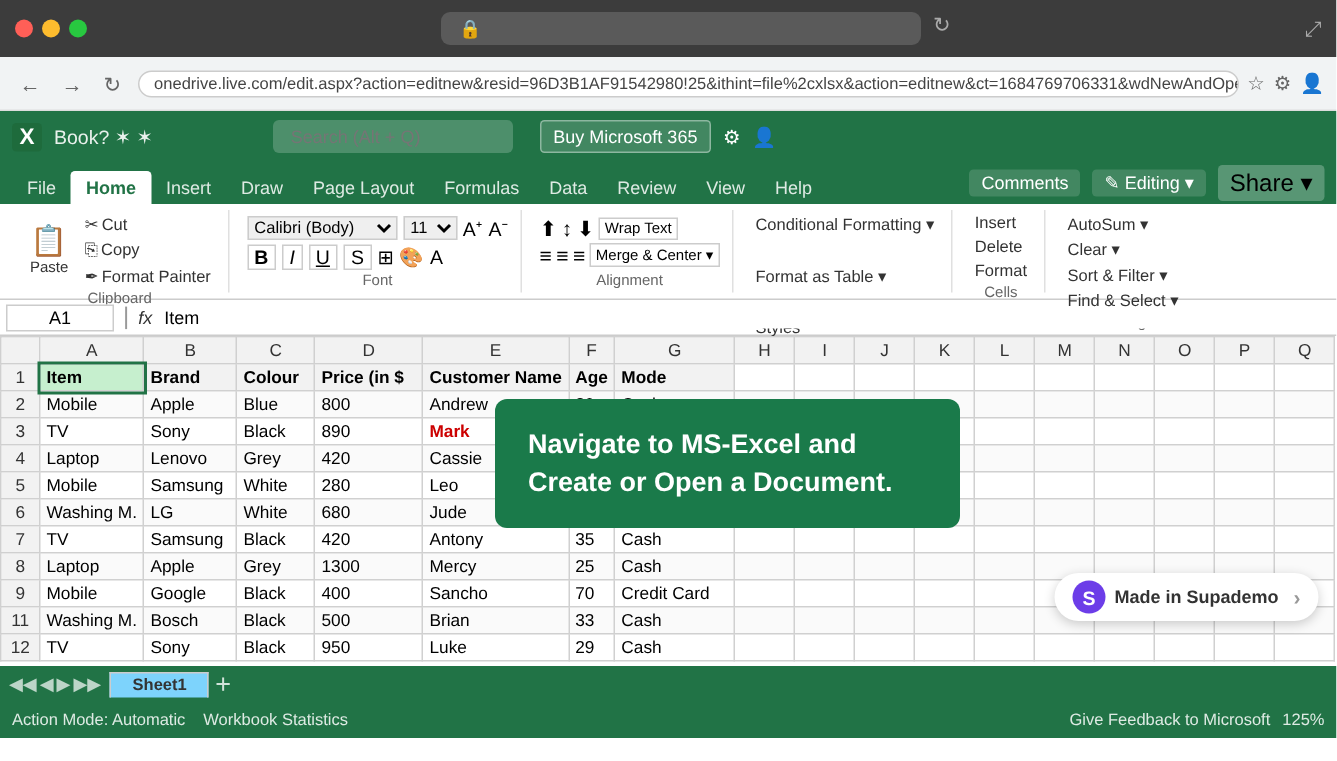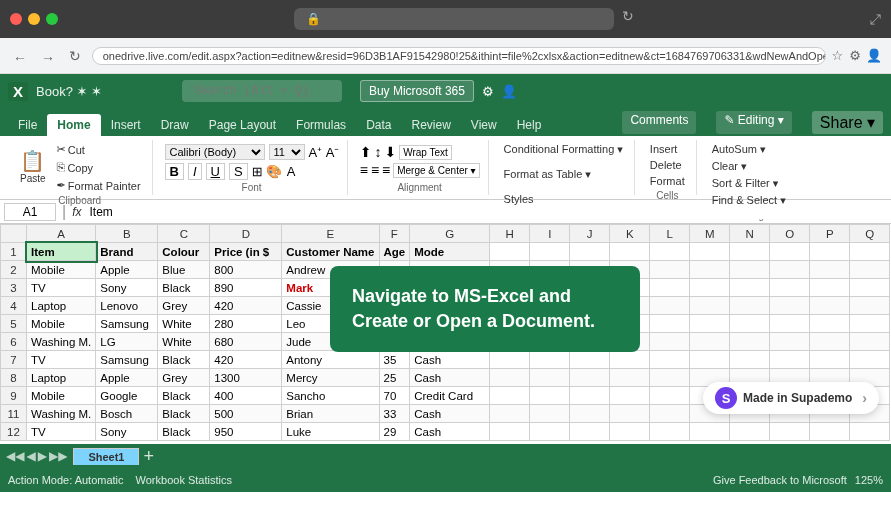--- a/index.html
+++ b/index.html
@@ -23,39 +23,39 @@
     
     .url-bar-row { background: #f1f3f4; height: 36px; display: flex; align-items: center; padding: 0 8px; gap: 6px; border-bottom: 1px solid #ddd; }
     .url-nav-btns { display: flex; gap: 4px; }
     .url-nav-btn { background: none; border: none; color: #666; font-size: 14px; cursor: pointer; padding: 2px 5px; }
     .url-input { flex: 1; background: #fff; border: 1px solid #ccc; border-radius: 16px; padding: 3px 12px; font-size: 11px; color: #333; overflow: hidden; text-overflow: ellipsis; white-space: nowrap; }
     .url-actions { display: flex; gap: 6px; align-items: center; }
     .url-action-btn { background: none; border: none; color: #666; font-size: 13px; cursor: pointer; }
     .ribbon-top { background: #217346; height: 34px; display: flex; align-items: center; padding: 0 8px; }
     .excel-logo { color: #fff; font-weight: bold; font-size: 16px; margin-right: 8px; }
     .book-name { color: #fff; font-size: 13px; opacity: 0.9; }
-    .ribbon-search { margin-left: auto; background: rgba(255,255,255,0.2); border: none; border-radius: 4px; padding: 4px 12px; color: #fff; font-size: 12px; width: 160px; font-family: Liberation Mono, monospace; }
+    .ribbon-search { margin-left: auto; background: rgba(255,255,255,0.2); border: none; border-radius: 4px; padding: 4px 12px; color: #fff; font-size: 12px; width: 160px; }
     .ms365-btn { color: #fff; font-size: 12px; margin-left: 10px; background: rgba(255,255,255,0.15); border: 1px solid rgba(255,255,255,0.4); border-radius: 3px; padding: 3px 8px; cursor: pointer; }
     .ribbon-icons-right { display: flex; gap: 8px; align-items: center; margin-left: 8px; }
     .ribbon-icon { color: #fff; font-size: 13px; cursor: pointer; }
 
     .ribbon-tabs { background: #217346; display: flex; align-items: flex-end; padding: 0 8px; height: 28px; }
     .ribbon-tab { color: rgba(255,255,255,0.85); font-size: 12px; padding: 4px 10px; cursor: pointer; border-radius: 3px 3px 0 0; }
     .ribbon-tab.active { background: #fff; color: #217346; font-weight: 600; }
 
     .ribbon-body { background: #fff; border-bottom: 1px solid #ccc; display: flex; align-items: stretch; padding: 4px 8px; gap: 4px; height: 64px; }
     .ribbon-group { display: flex; flex-direction: column; align-items: center; border-right: 1px solid #e0e0e0; padding: 2px 8px; min-width: fit-content; }
     .ribbon-group-top { display: flex; align-items: center; gap: 4px; flex: 1; }
     .ribbon-group-label { font-size: 10px; color: #666; margin-top: 2px; }
     .ribbon-btn { display: flex; flex-direction: column; align-items: center; font-size: 10px; color: #333; cursor: pointer; padding: 2px 4px; border-radius: 2px; gap: 2px; }
     .ribbon-icon-lg { font-size: 20px; line-height: 1; }
 
     
     .formula-bar { display: flex; align-items: center; height: 24px; border-bottom: 1px solid #ccc; background: #fff; padding: 0 4px; gap: 4px; }
-    .cell-ref { width: 52px; border: 1px solid #ccc; font-size: 12px; padding: 1px 0; text-align: center; }
+    .cell-ref { width: 72px; border: 1px solid #ccc; font-size: 12px; padding: 1px 0; text-align: center; }
     .formula-bar-sep { color: #999; font-size: 16px; margin: 0 2px; }
     .formula-input { flex: 1; font-size: 12px; border: none; outline: none; }
     .fx-label { font-size: 12px; color: #333; font-style: italic; margin-right: 4px; }
 
     
     .spreadsheet-wrap { display: flex; height: calc(507px - 38px - 36px - 34px - 28px - 64px - 24px - 24px); overflow: hidden; position: relative; }
     .sheet-area { flex: 1; overflow: hidden; position: relative; }
 
     table.grid { border-collapse: collapse; font-size: 12px; table-layout: fixed; }
     table.grid th, table.grid td { border: 1px solid #d0d0d0; padding: 1px 4px; white-space: nowrap; overflow: hidden; font-size: 11.5px; height: 18px; }
@@ -140,21 +140,21 @@
   <div class="ribbon-tab">File</div>
   <div class="ribbon-tab active">Home</div>
   <div class="ribbon-tab">Insert</div>
   <div class="ribbon-tab">Draw</div>
   <div class="ribbon-tab">Page Layout</div>
   <div class="ribbon-tab">Formulas</div>
   <div class="ribbon-tab">Data</div>
   <div class="ribbon-tab">Review</div>
   <div class="ribbon-tab">View</div>
   <div class="ribbon-tab">Help</div>
-  <div style="margin-left:auto;display:flex;gap:20px;padding-bottom:2px;padding-left:31px;">
+  <div style="margin-left:auto;display:flex;gap:8px;align-items:center;padding-bottom:2px;padding-left:31px;">
     <span style="color:#fff;font-size:12px;cursor:pointer;background:rgba(255,255,255,0.15);padding:2px 8px;border-radius:3px;">Comments</span>
     <span style="color:#fff;font-size:12px;cursor:pointer;background:rgba(255,255,255,0.15);padding:2px 8px;border-radius:3px;">✎ Editing ▾</span>
     <span style="color:#000000;font-size:16px;cursor:pointer;background:rgba(255,255,255,0.25);padding:2px 8px;border-radius:3px;">Share ▾</span>
   </div>
 </div>
 
 <div class="ribbon-body">
 
   <div class="ribbon-group">
     <div class="ribbon-group-top">
@@ -210,21 +210,21 @@
           <span style="cursor:pointer;font-size:10px;border:1px solid #ccc;padding:1px 3px;">Merge &amp; Center ▾</span>
         </div>
       </div>
     </div>
     <div class="ribbon-group-label">Alignment</div>
   </div>
 
 
   <div class="ribbon-group">
     <div class="ribbon-group-top">
-      <div style="display:flex;flex-direction:column;gap:10px;">
+      <div style="display:flex;flex-direction:column;gap:20px;">
         <div class="ribbon-mini-btn">Conditional Formatting ▾</div>
         <div class="ribbon-mini-btn">Format as Table ▾</div>
         <div class="ribbon-mini-btn">Styles</div>
       </div>
     </div>
     <div class="ribbon-group-label">Styles</div>
   </div>
 
   <div class="ribbon-group">
     <div class="ribbon-group-top">

